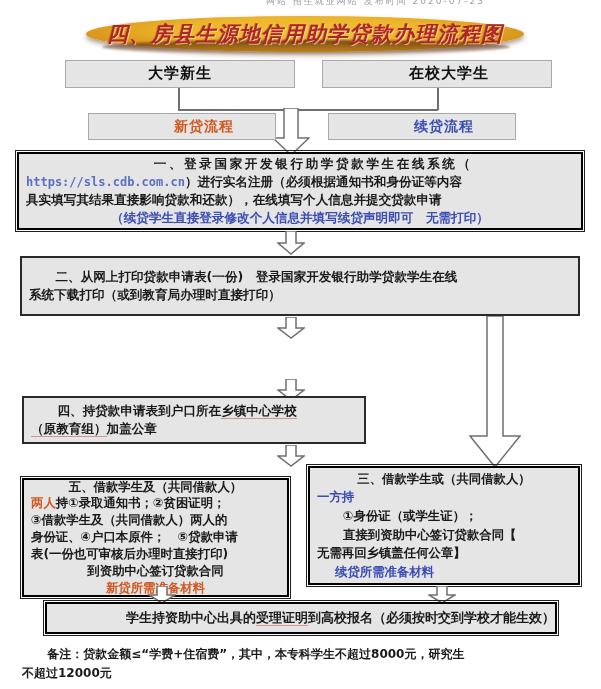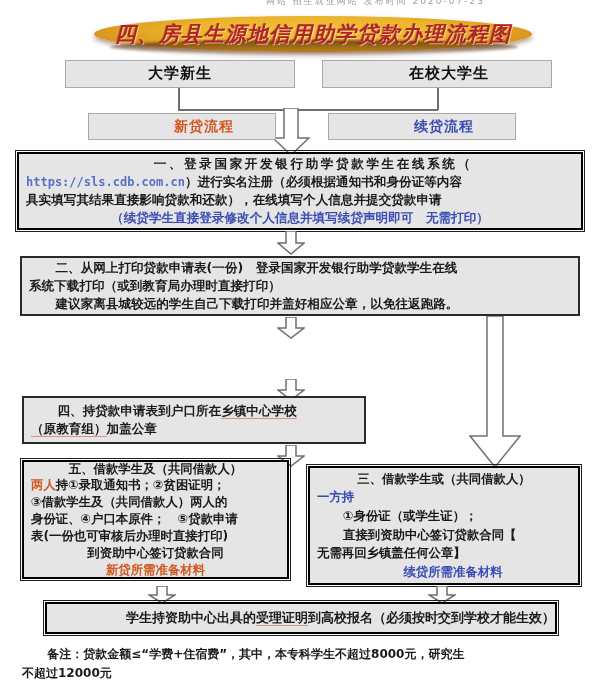--- a/index.html
+++ b/index.html
@@ -18,21 +18,21 @@
     position:absolute;left:8px;top:0;width:601px;height:9px;
     overflow:hidden;
   }
   .topstrip span{
     position:absolute;left:258px;top:-5px;
     font-size:9px;letter-spacing:2px;color:#9aa0a8;white-space:nowrap;
   }
 
   
   .banner{
-    position:absolute;left:94px;top:14px;width:438px;height:40px;
+    position:absolute;left:86px;top:14px;width:438px;height:40px;
   }
   .banner .ellipse{
     position:absolute;left:0;top:2px;width:438px;height:36px;
     border-radius:50%/50%;
     background:
       radial-gradient(ellipse at 50% 40%, #f2c23c 0%, #ecb52b 42%, #d9961c 72%, #b4701a 100%);
     box-shadow:0 3px 5px rgba(80,40,10,.45);
   }
   .banner .shadowlip{
     position:absolute;left:16px;top:26px;width:408px;height:14px;
@@ -150,21 +150,20 @@
   <div class="arrow" style="left:277px;top:231px;">
     <svg width="28" height="24" viewBox="0 0 28 24">
       <polygon points="9,0 19,0 19,12 27,12 14,23 1,12 9,12" fill="#ffffff" stroke="#6f6f6f" stroke-width="1.5"></polygon>
     </svg>
   </div>
 
   <div class="box medium" style="left:20px;top:256px;width:560px;height:60px;">
     <div class="para">
       <span><span class="ind"></span><span>二、从网上打印贷款申请表(一份)　登录国家开发银行助学贷款学生在线</span></span><br>
       <span>系统下载打印（或到教育局办理时直接打印）</span><br>
-      <span><span class="ind"></span><span>建议家离县城较远的学生自己下载打印并盖好相应公章，以免往返跑路。</span></span>
     </div>
   </div>
 
   <div class="arrow" style="left:277px;top:317px;">
     <svg width="28" height="22" viewBox="0 0 28 22">
       <polygon points="9,0 19,0 19,11 27,11 14,21 1,11 9,11" fill="#ffffff" stroke="#6f6f6f" stroke-width="1.5"></polygon>
     </svg>
   </div>
 
   <div class="arrow" style="left:469px;top:316px;">
@@ -186,40 +185,40 @@
       <span><span class="ul">（原教育组）</span><span>加盖公章</span></span>
     </div>
   </div>
 
   <div class="arrow" style="left:277px;top:445px;">
     <svg width="28" height="22" viewBox="0 0 28 22">
       <polygon points="9,0 19,0 19,11 27,11 14,21 1,11 9,11" fill="#ffffff" stroke="#6f6f6f" stroke-width="1.5"></polygon>
     </svg>
   </div>
 
-  <div class="box thick" style="left:22px;top:460px;width:267px;height:119px;">
+  <div class="box thick" style="left:22px;top:478px;width:267px;height:119px;">
     <div class="para" style="font-size:12.4px;line-height:1.36;">
       <span class="ctr">五、借款学生及（共同借款人）</span>
       <span><span class="orange">两人</span><span>持①录取通知书；②贫困证明；</span></span><br>
       <span>③借款学生及（共同借款人）两人的</span><br>
       <span>身份证、④户口本原件；　⑤贷款申请</span><br>
       <span>表(一份也可审核后办理时直接打印)</span>
       <span class="ctr">到资助中心签订贷款合同</span>
       <span class="ctr orange">新贷所需准备材料</span>
     </div>
   </div>
 
   <div class="box thick" style="left:308px;top:466px;width:272px;height:119px;">
     <div class="para" style="font-size:12.4px;line-height:1.5;">
       <span class="ctr">三、借款学生或（共同借款人）</span>
       <span class="blue">一方持</span><br>
       <span><span class="ind"></span><span>①身份证（或学生证）；</span></span><br>
       <span><span class="ind"></span><span>直接到资助中心签订贷款合同【</span></span><br>
       <span>无需再回乡镇盖任何公章】</span>
-      <span class="ctr blue" style="text-align:center;padding-left:18px;">续贷所需准备材料</span>
+      <span class="ctr blue" style="text-align:left;padding-left:18px;">续贷所需准备材料</span>
     </div>
   </div>
 
   <div class="arrow" style="left:148px;top:586px;">
     <svg width="28" height="18" viewBox="0 0 28 18">
       <polygon points="9,0 19,0 19,9 27,9 14,17 1,9 9,9" fill="#ffffff" stroke="#6f6f6f" stroke-width="1.5"></polygon>
     </svg>
   </div>
   <div class="arrow" style="left:428px;top:586px;">
     <svg width="28" height="18" viewBox="0 0 28 18">

